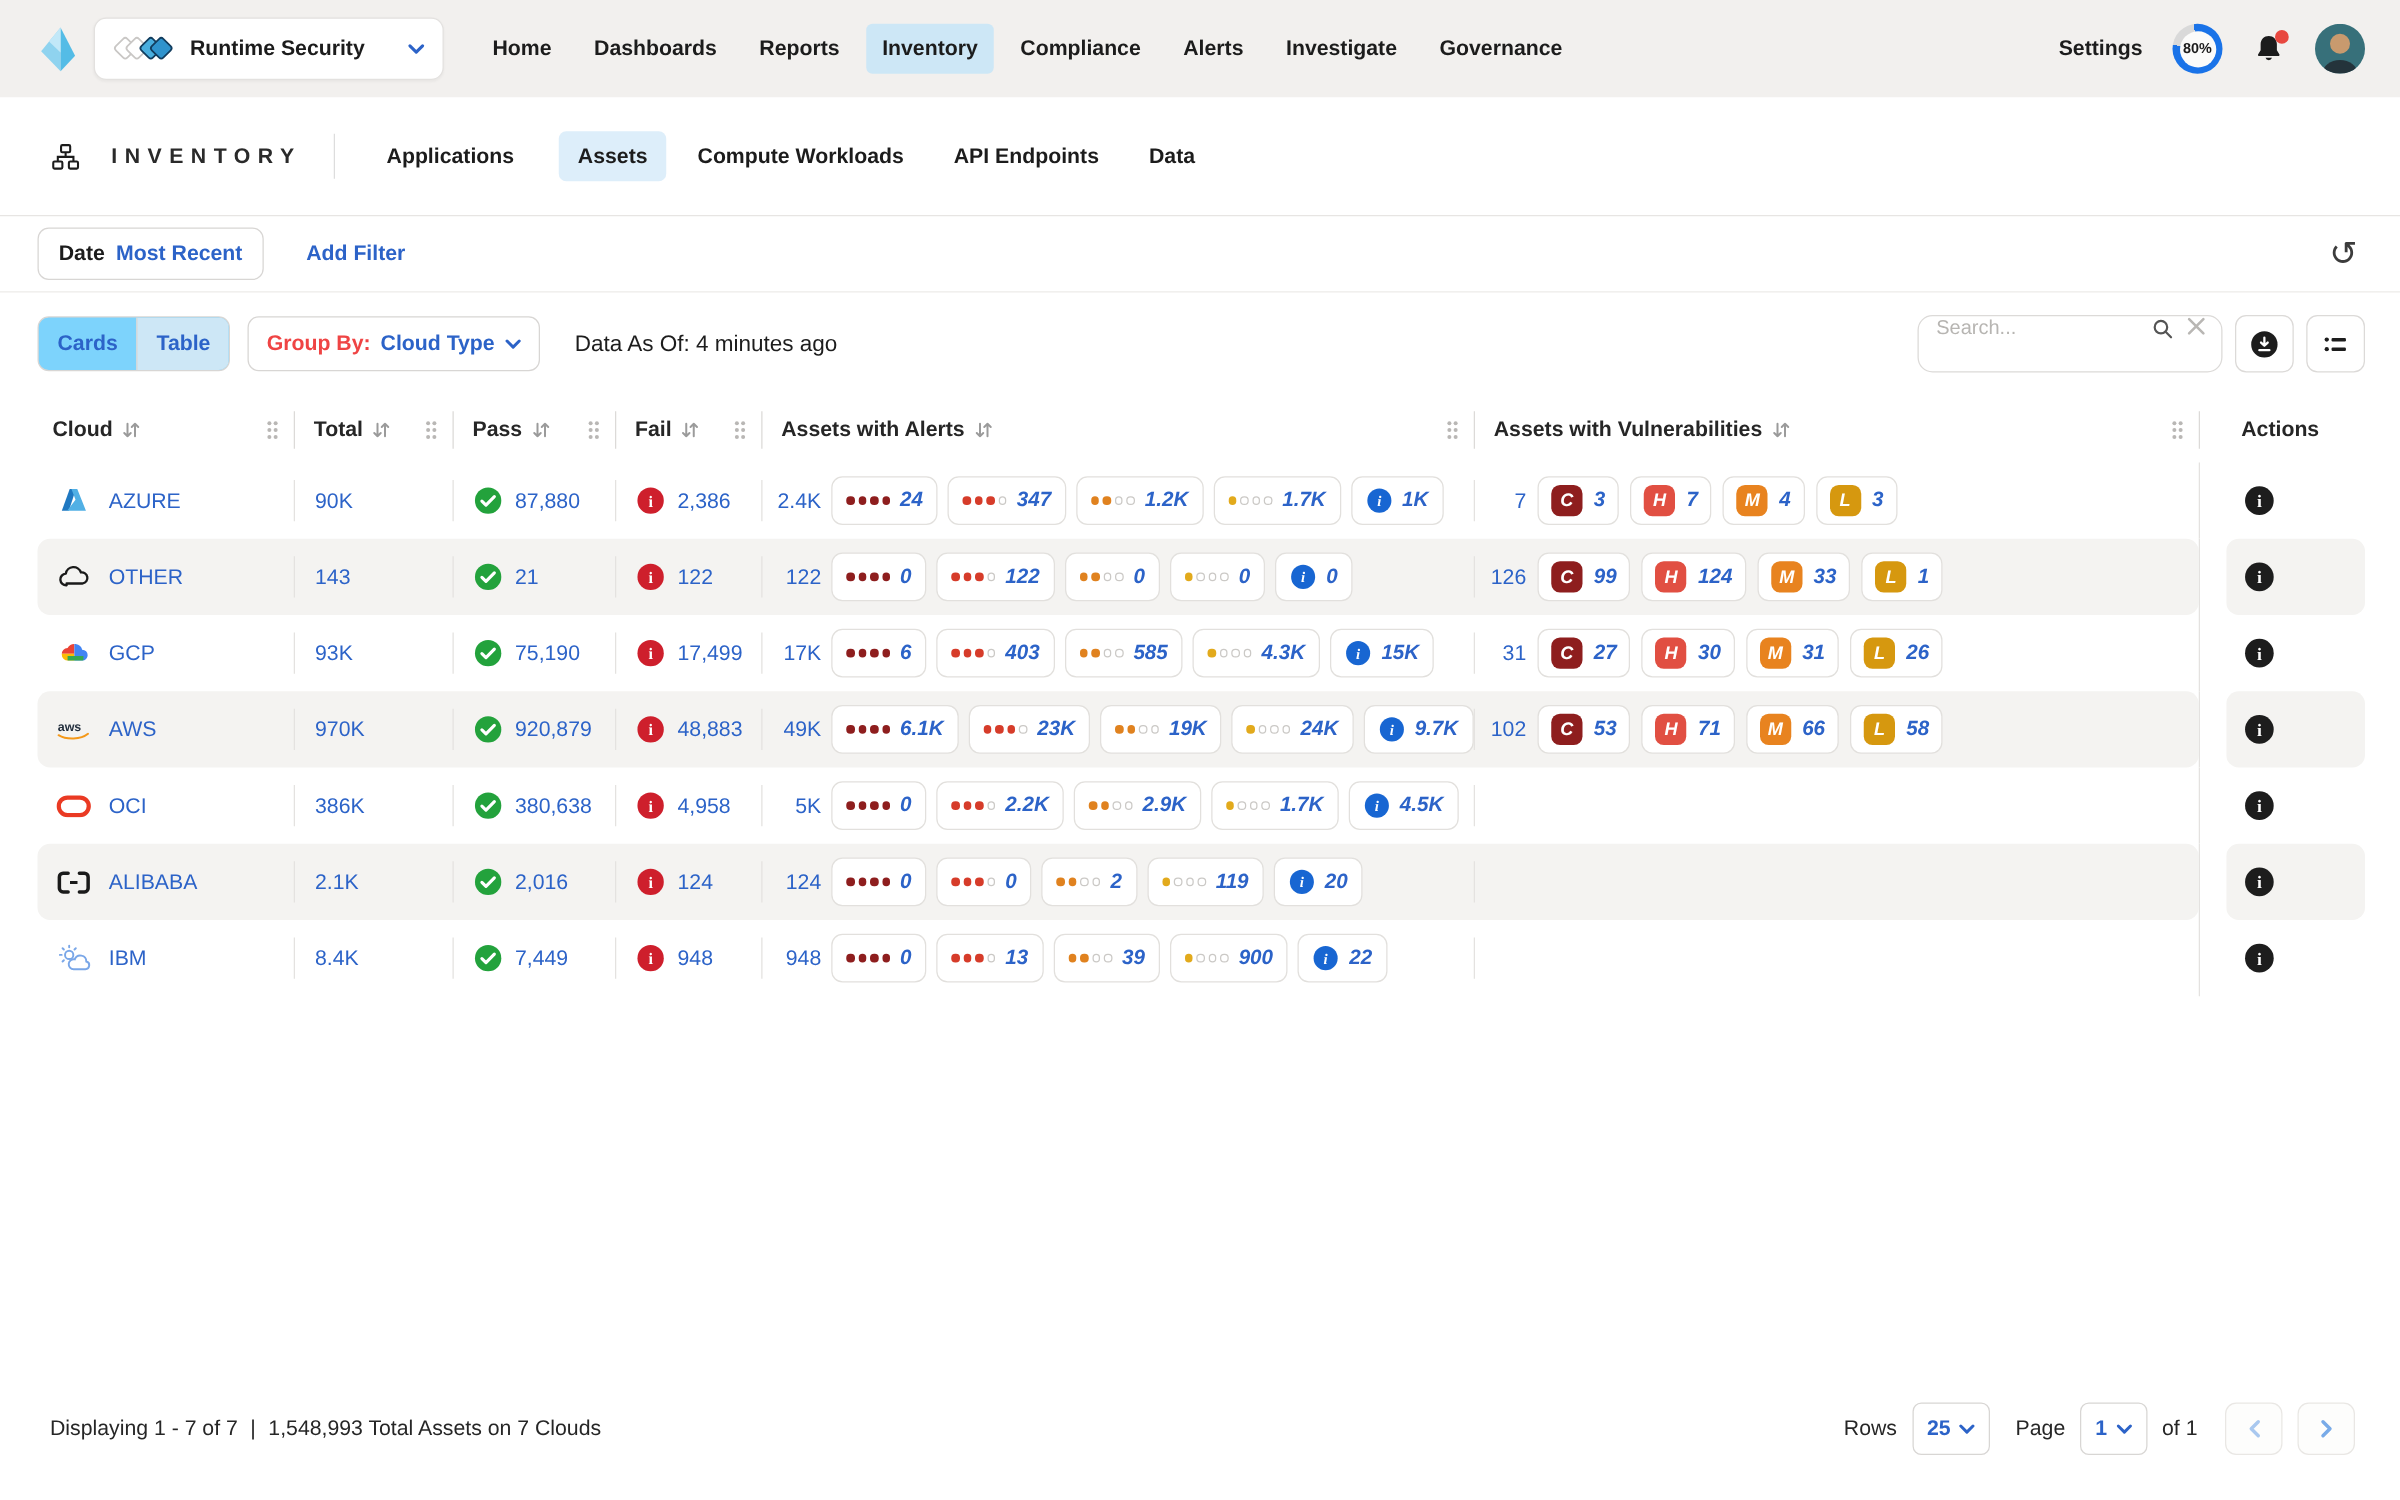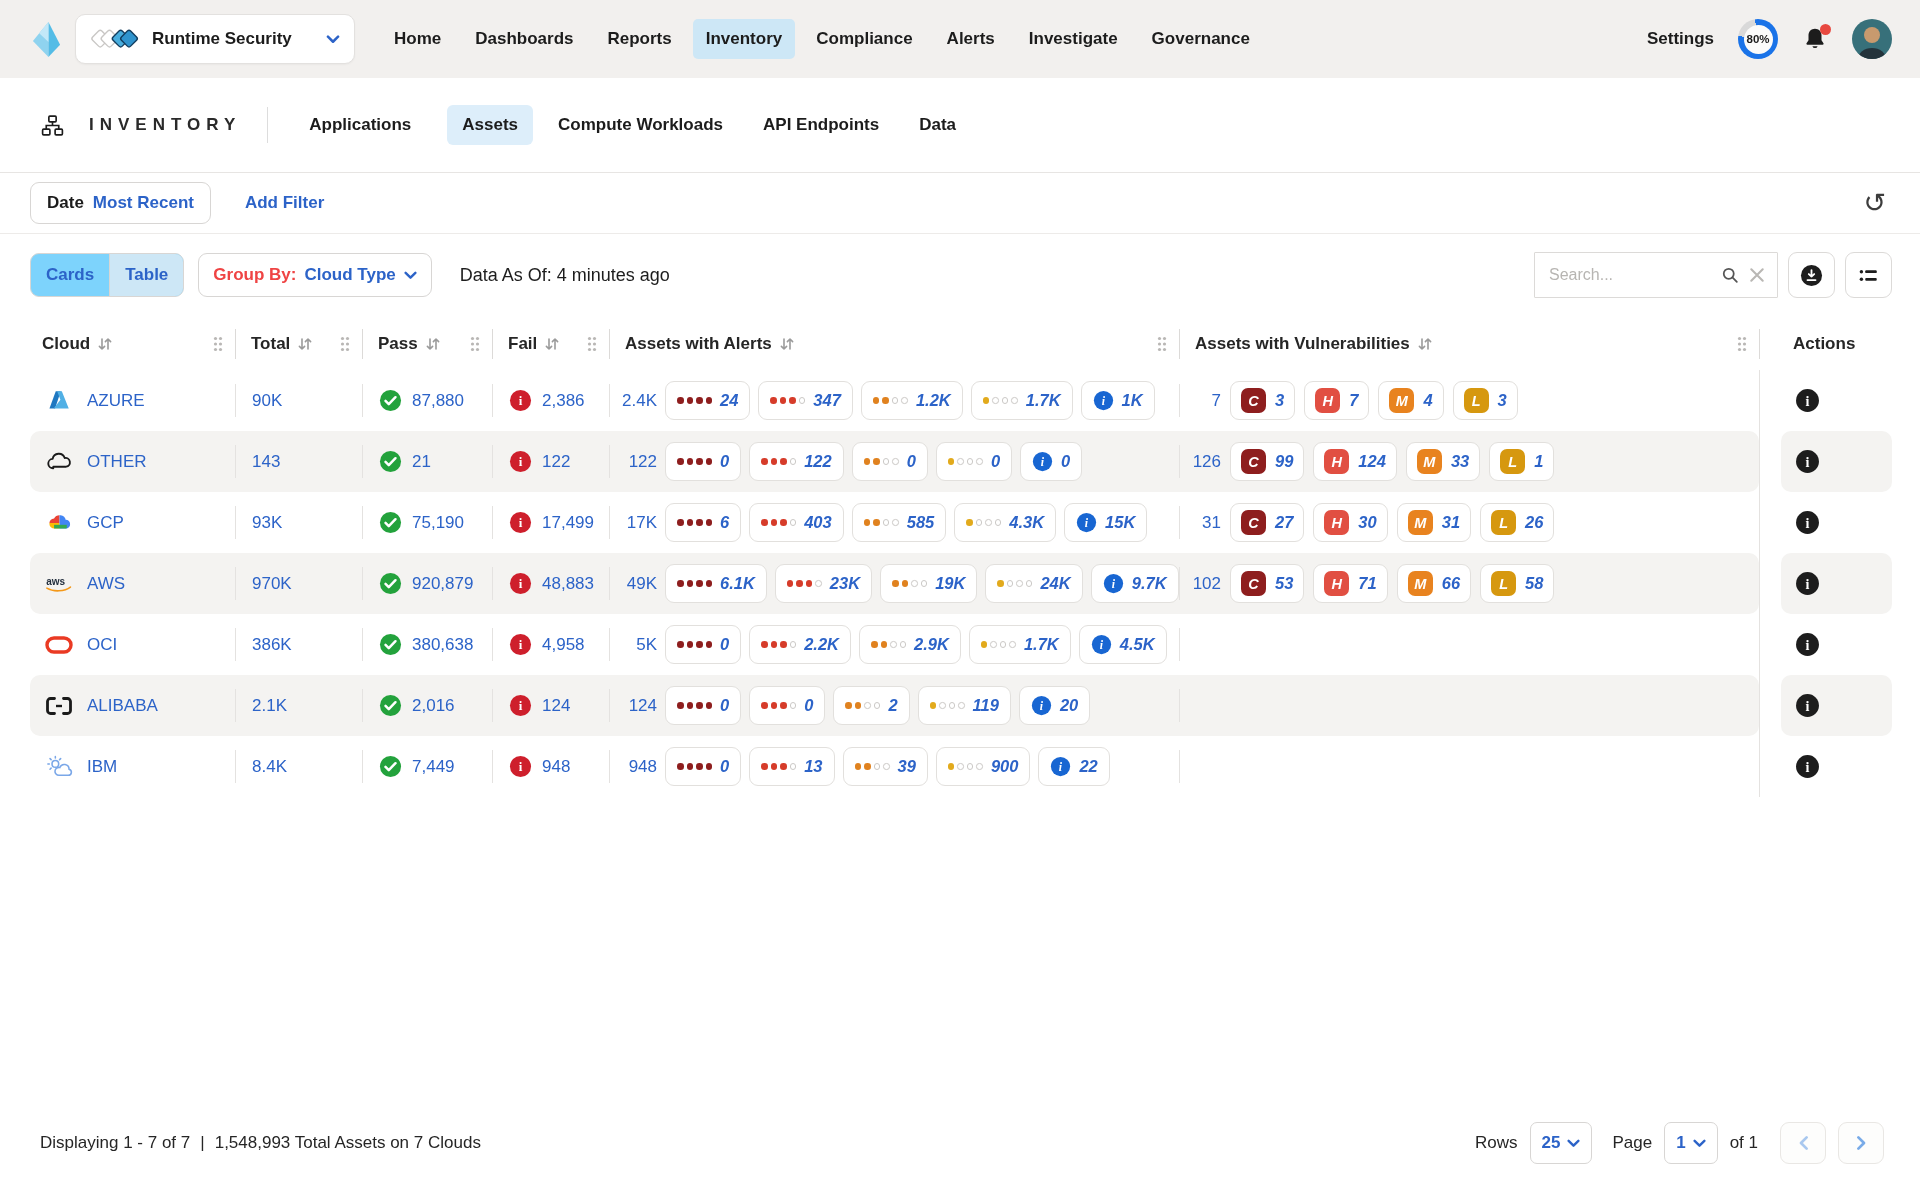--- a/index.html
+++ b/index.html
@@ -50,22 +50,22 @@
   .seg{display:flex;border:1px solid #d8d6d4;border-radius:9px;overflow:hidden;height:42px;background:#7dd3fc;}
   .seg-btn{display:flex;align-items:center;padding:0 15px;font-size:17px;font-weight:600;color:#2c63c8;}
   .seg-btn + .seg-btn{border-left:1px solid #d8d6d4;}
   .seg-btn.active{background:#cde7f6;}
   .groupby{margin-left:14px;border:1px solid #d8d6d4;border-radius:9px;height:42px;display:flex;
            align-items:center;gap:8px;padding:0 14px;background:#fff;}
   .groupby-label{font-size:17px;font-weight:700;color:#ef4444;}
   .groupby-value{font-size:17px;font-weight:700;}
   .data-asof{margin-left:28px;font-size:18px;color:#1d1d1d;}
   .toolbar-right{margin-left:auto;display:flex;align-items:center;gap:10px;}
-  .searchbox{width:218px;height:44px;border:1px solid #dcdad8;border-radius:1px;background:#fff;
-             display:flex;align-items:center;gap:9px;padding:0 12px;}
+  .searchbox{width:218px;height:44px;border:1px solid #dcdad8;border-radius:12px;background:#fff;
+             display:flex;align-items:flex-start;gap:9px;padding:0 12px;}
   .searchbox input{border:none;outline:none;flex:1;min-width:0;font-size:16px;font-family:inherit;color:#333;background:transparent;}
   .searchbox input::placeholder{color:#b7b5b2;}
   .icon-btn{width:47px;height:46px;border:1px solid #dcdad8;border-radius:9px;background:#fff;
             display:flex;align-items:center;justify-content:center;}
 
   
   .table-wrap{margin:20px 28px 0 30px;width:1862px;}
   .thead{display:flex;height:52px;align-items:center;}
   .h-main{display:grid;grid-template-columns:205px 127px 130px 117px 570px 580px;width:1729px;height:100%;}
   .h-cell{display:flex;align-items:center;gap:7px;position:relative;padding-left:16px;}

